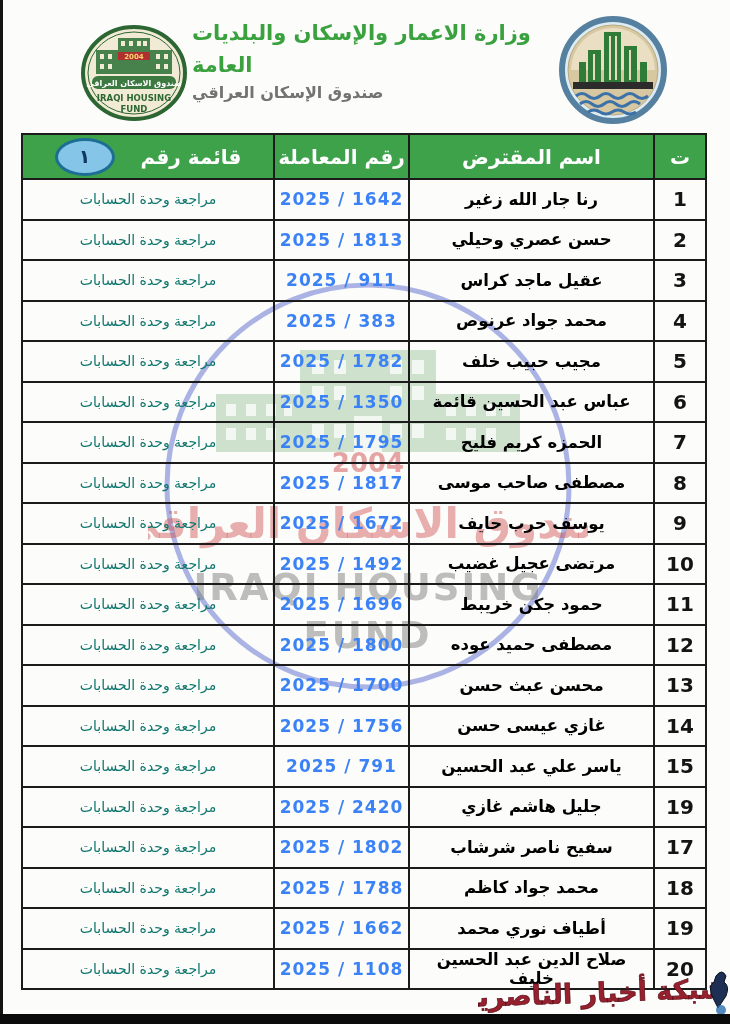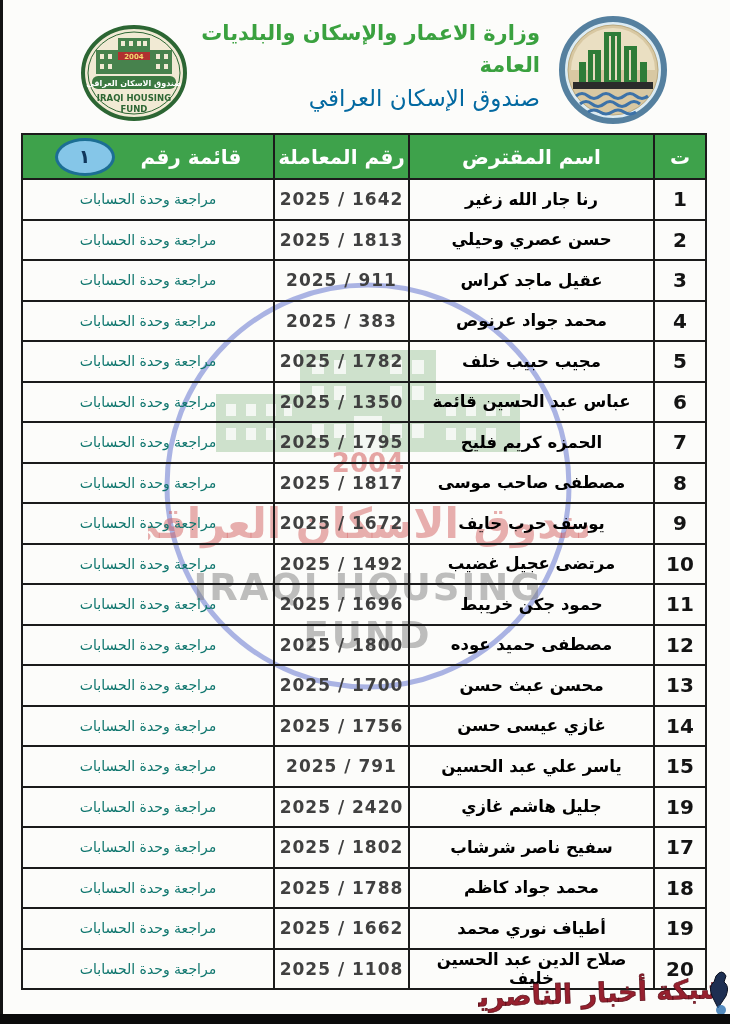--- a/index.html
+++ b/index.html
@@ -6,34 +6,34 @@
   html,body{width:730px;height:1024px}
   body{background:#e9e9e7;font-family:"DejaVu Sans",sans-serif}
   .sheet{position:relative;width:730px;height:1024px;background:#fcfcfa;overflow:hidden}
   .edge-left{position:absolute;left:0;top:0;width:3px;height:100%;background:#141414;z-index:6}
   .bottom-bar{position:absolute;left:0;bottom:0;width:100%;height:10px;background:#0b0b0b;z-index:6}
 
   
   .doc-header{position:absolute;top:12px;left:0;width:100%;height:118px;direction:rtl;z-index:4}
   .emblem-ministry{position:absolute;right:50px;top:4px;width:134px;height:112px}
   .emblem-ihf{position:absolute;left:80px;top:12px;width:108px;height:98px}
-  .titles{position:absolute;right:190px;left:192px;top:6px;text-align:right}
+  .titles{position:absolute;right:190px;left:192px;top:6px;text-align:left}
   .title-ministry{color:#3aa13f;font-size:21px;font-weight:bold;line-height:1.5}
-  .title-fund{color:#0369a1;font-size:23px;font-weight:normal;line-height:1.5}
+  .title-fund{color:#737373;font-size:16px;font-weight:bold;line-height:1.5}
   .title-branch{color:#3aa13f;font-size:21px;font-weight:bold;line-height:1.45}
 
   
   .table-wrap{position:absolute;top:133px;right:23px;width:684px;z-index:2}
   table{width:100%;border-collapse:collapse;table-layout:fixed;direction:rtl}
   th,td{border:2px solid #1b1b1b;text-align:center;vertical-align:middle;overflow:hidden;padding:0 3px}
   thead th{background:#3ea24b;color:#ffffff;height:45px;font-size:20px;font-weight:bold}
   tbody td{height:40.5px;background:transparent}
   td.row-index{font-size:20px;font-weight:bold;color:#141414}
   td.borrower-name{font-size:16.5px;font-weight:bold;color:#000000}
-  td.transaction{font-size:17px;font-weight:bold;color:#404040}
+  td.transaction{font-size:17px;font-weight:bold;color:#3b82f6}
   td.transaction .ltr{direction:ltr;unicode-bidi:embed;letter-spacing:1px}
   td.status{font-size:14px;font-weight:normal;color:#0f766e}
   .list-header-inner{display:flex;align-items:center;justify-content:center;gap:26px}
   .list-badge{display:inline-flex;align-items:center;justify-content:center;flex:0 0 auto;
     width:60px;height:38px;background:#85c6e8;border:3px solid #1c6e94;border-radius:50%;
     color:#10375c;font-size:19px;font-weight:bold;line-height:1}
 
   
   .watermark{position:absolute;top:276px;right:142px;width:440px;height:440px;z-index:1;pointer-events:none}
 

